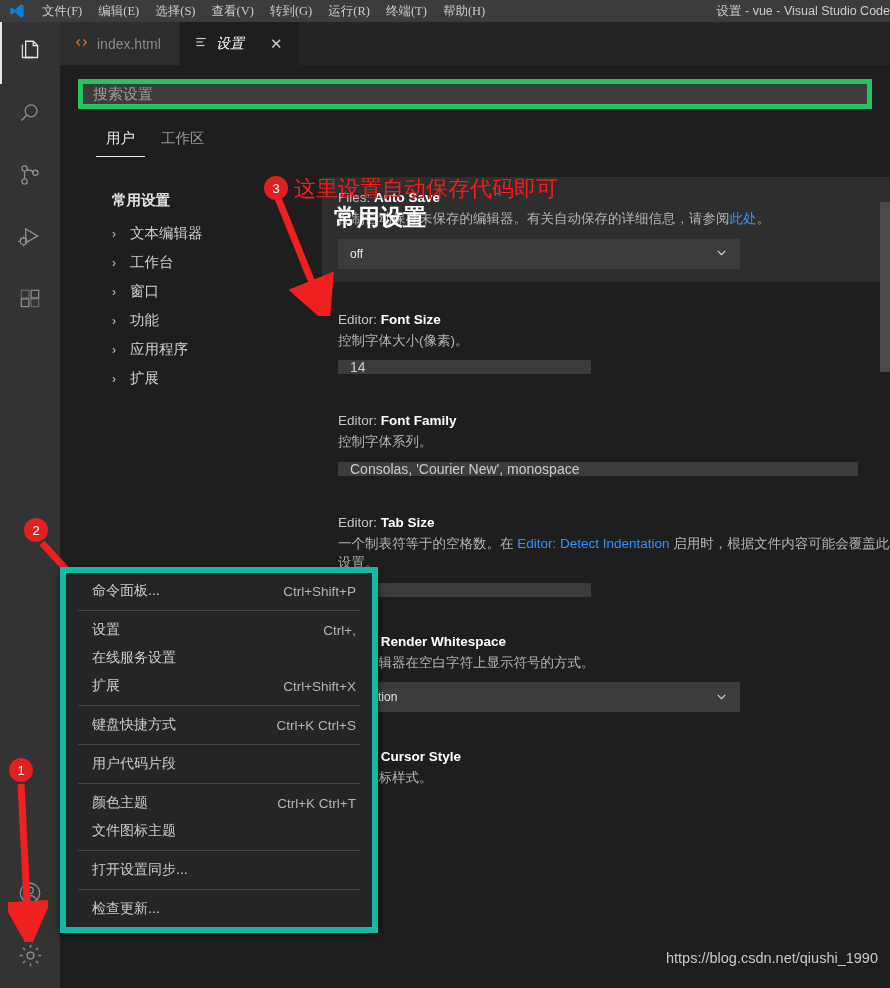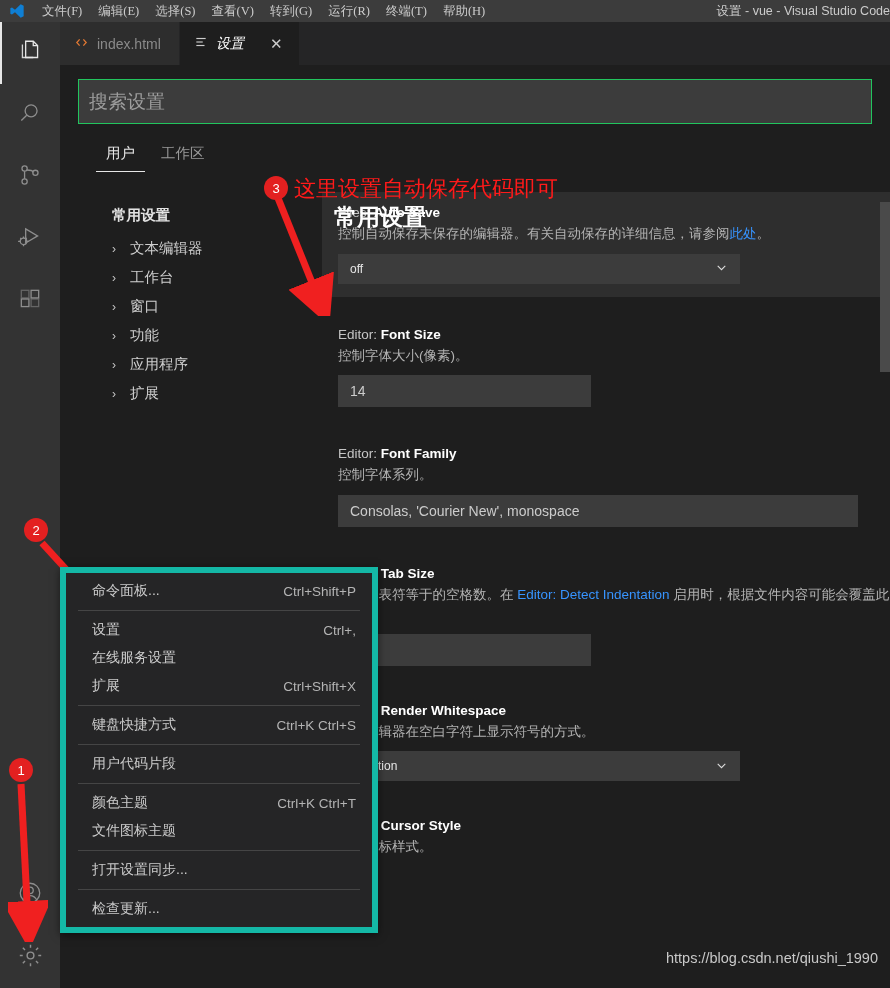--- a/index.html
+++ b/index.html
@@ -46,23 +46,23 @@
     display: flex; align-items: center; gap: 8px; padding: 0 14px;
     font-size: 14px; color: #8a8a8a; background: #2d2d2d; cursor: pointer;
     border-right: 1px solid #252526; min-width: 120px;
   }
   .tab.active { background: #1e1e1e; color: #ffffff; font-style: italic; }
   .tab .tab-close { margin-left: 18px; font-size: 15px; color: #cccccc; font-style: normal; }
 
   
   .searchwrap { padding: 14px 18px 0 18px; }
   .searchbox {
-    height: 45px; background: #3c3c3c; color: #9d9d9d;
-    display: flex; align-items: center; padding: 0 10px; font-size: 19px;
-    border: 1px solid #22c55e;
+    height: 30px; background: #3c3c3c; color: #9d9d9d;
+    display: flex; align-items: center; padding: 0 10px; font-size: 15px;
+    border: 5px solid #22c55e;
   }
 
   
   .scopetabs { display: flex; gap: 6px; padding: 16px 0 0 36px; }
   .scopetab {
     font-size: 14.5px; color: #9a9a9a; padding: 4px 10px 8px 10px; cursor: pointer;
   }
   .scopetab.active { color: #e7e7e7; border-bottom: 1px solid #e7e7e7; }
 
   
@@ -82,21 +82,21 @@
   .s-title { font-size: 13.5px; color: #c5c5c5; margin-bottom: 4px; }
   .s-title b { color: #ffffff; font-weight: bold; }
   .s-desc { font-size: 13.5px; color: #b4b4b4; line-height: 1.45; margin-bottom: 10px; }
   .s-link { color: #3794ff; cursor: pointer; }
   .s-select {
     width: 402px; height: 30px; background: #3c3c3c; color: #e6e6e6;
     display: flex; align-items: center; justify-content: space-between;
     padding: 0 12px; font-size: 12px; cursor: pointer;
   }
   .s-input {
-    width: 253px; height: 32px; background: #3c3c3c; color: #cccccc;
+    width: 253px; height: 14px; background: #3c3c3c; color: #cccccc;
     display: flex; align-items: center; padding: 0 12px; font-size: 14px;
   }
   .s-input.wide { width: 402px; }
   .caret { font-size: 11px; color: #dddddd; }
 
   
   .content-heading {
     position: absolute; left: 334px; top: 202px;
     font-size: 23px; font-weight: bold; color: #ffffff; z-index: 4;
   }

